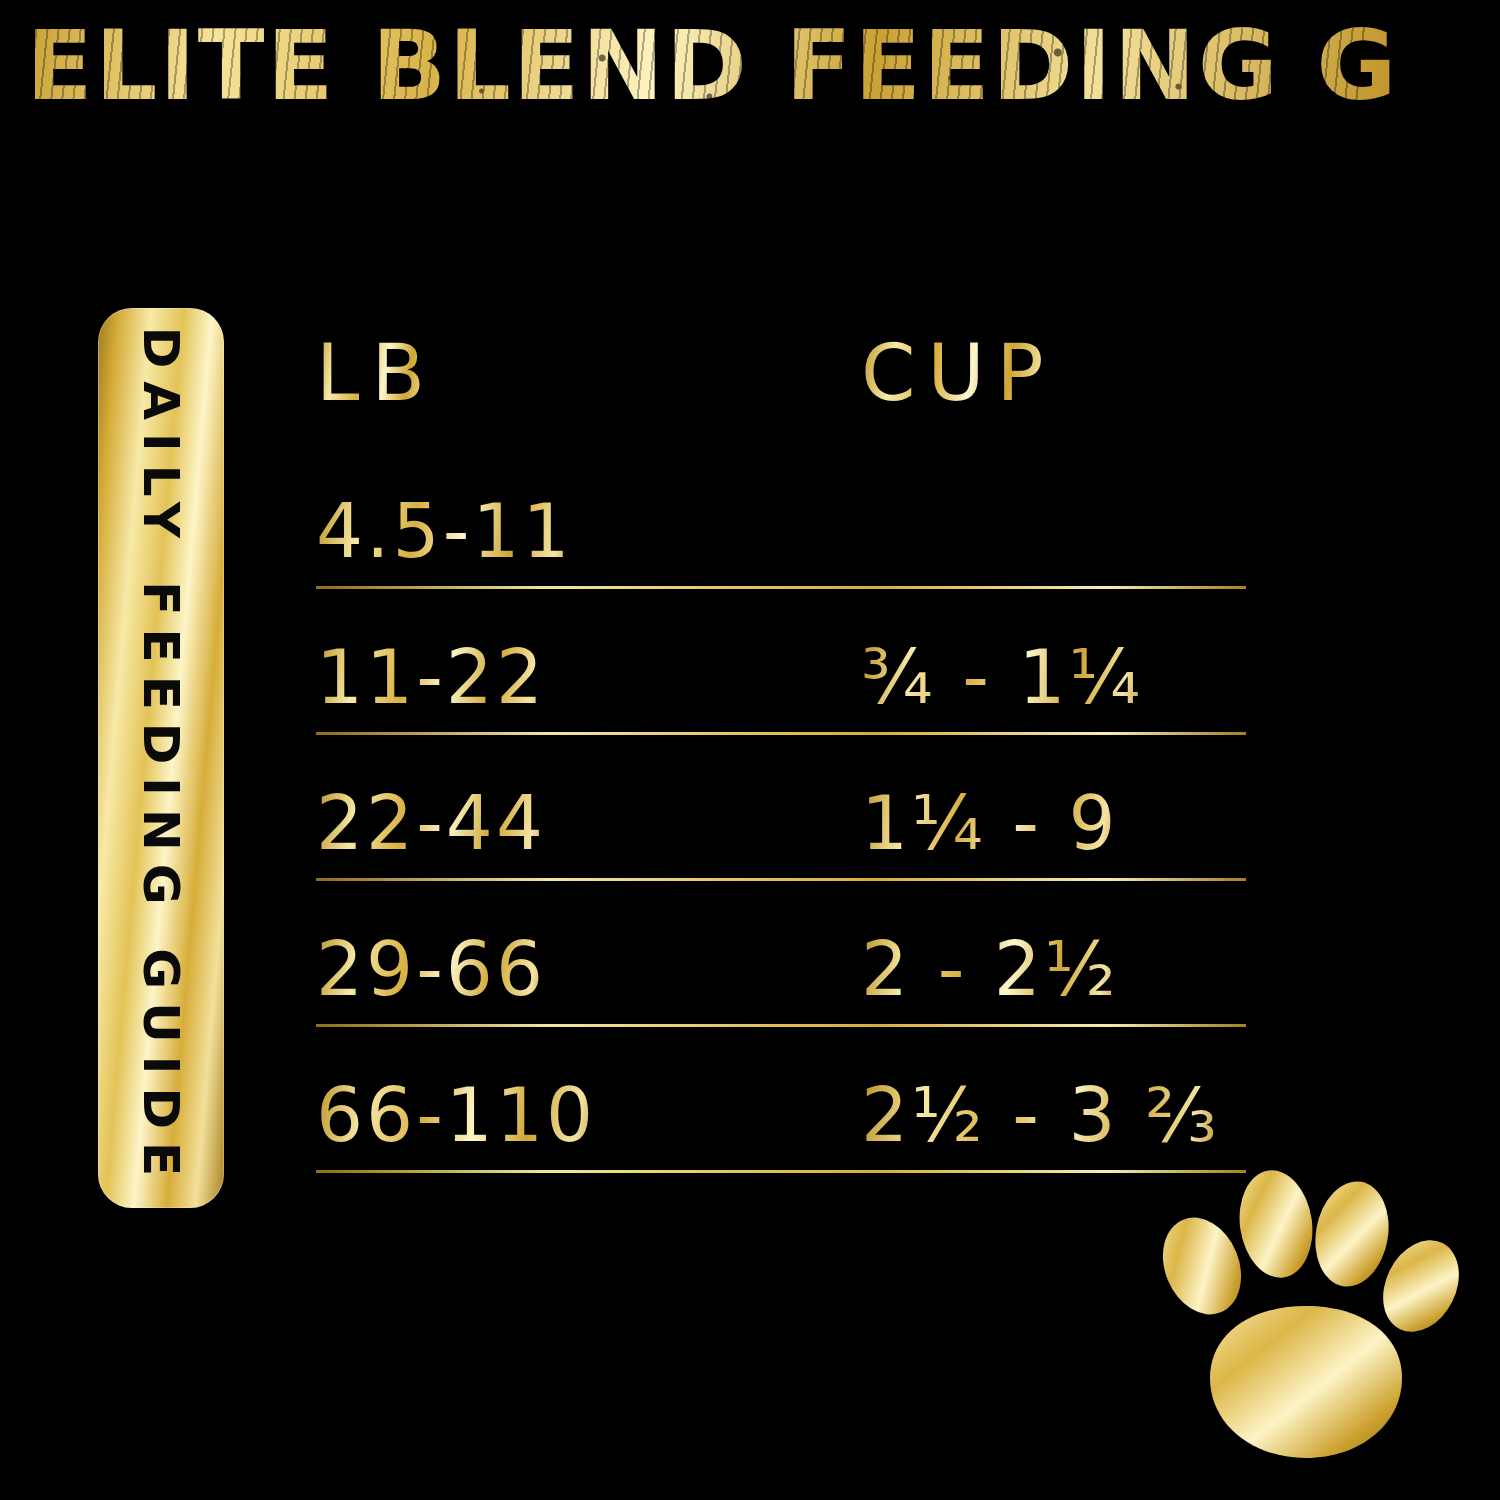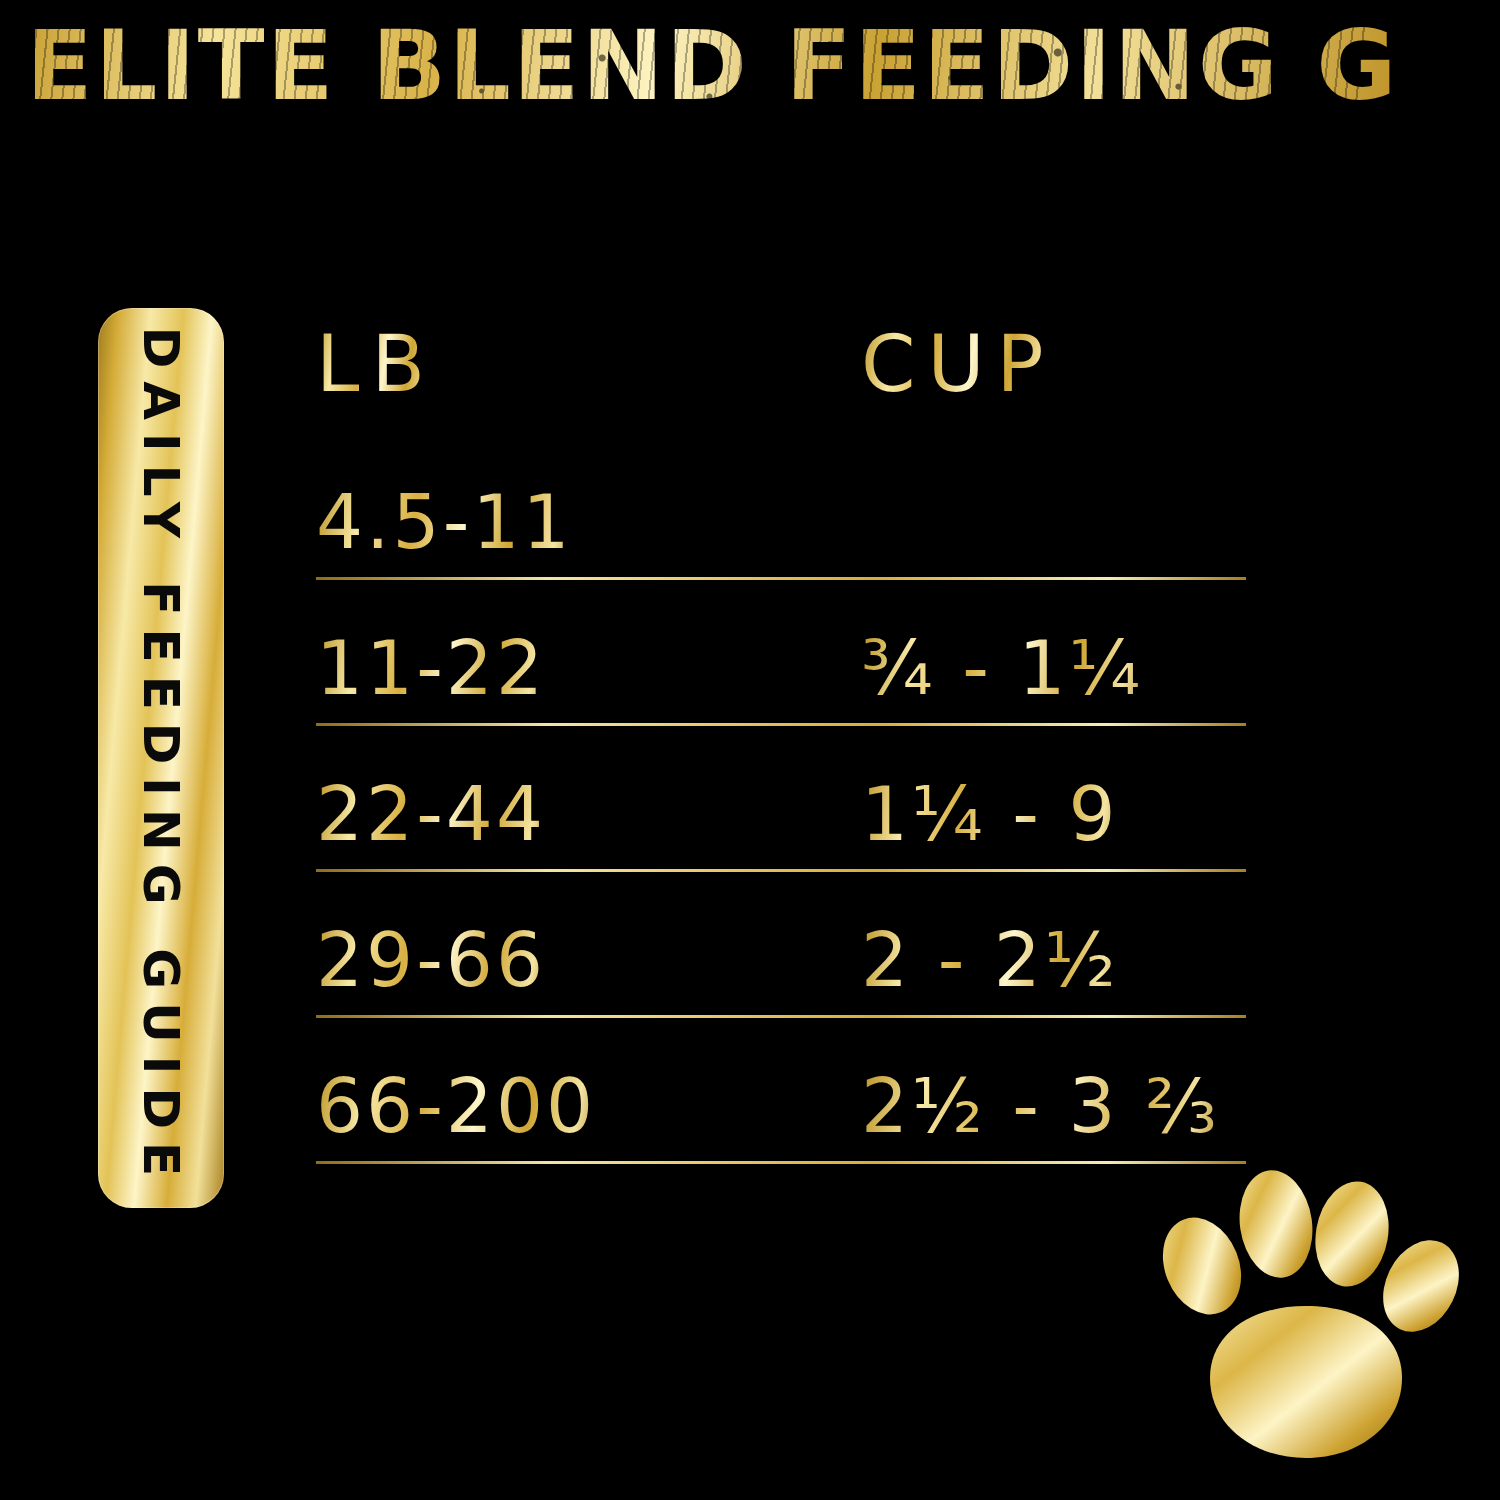--- a/index.html
+++ b/index.html
@@ -107,21 +107,21 @@
     font-size: 50px;
     letter-spacing: 13px;
     color: #0a0a0a;
     text-transform: uppercase;
   }
 
   
   .table {
     position: absolute;
     left: 316px;
-    top: 294px;
+    top: 303px;
     width: 930px;
   }
   .row {
     display: flex;
     align-items: flex-end;
     height: 146px;
   }
   .row.header { height: 140px; align-items: center; }
   .row.divider { border-bottom: 3px solid; border-image: linear-gradient(90deg,#8d6d18,#f4e59f 25%,#d7ae3c 60%,#f6ecb4 85%,#a4801f) 1; }
 
@@ -219,21 +219,21 @@
     <div class="cell-lb">
       <span class="gold-text td">29-66</span>
     </div>
     <div class="cell-cup">
       <span class="gold-text td">2 - 2½</span>
     </div>
   </div>
 
   <div class="row divider">
     <div class="cell-lb">
-      <span class="gold-text td">66-200</span>
+      <span class="gold-text td">66-110</span>
     </div>
     <div class="cell-cup">
       <span class="gold-text td">2½ - 3 ⅔</span>
     </div>
   </div>
 
 </div>
 
 <svg class="paw" viewBox="0 0 330 320">
   <defs>

